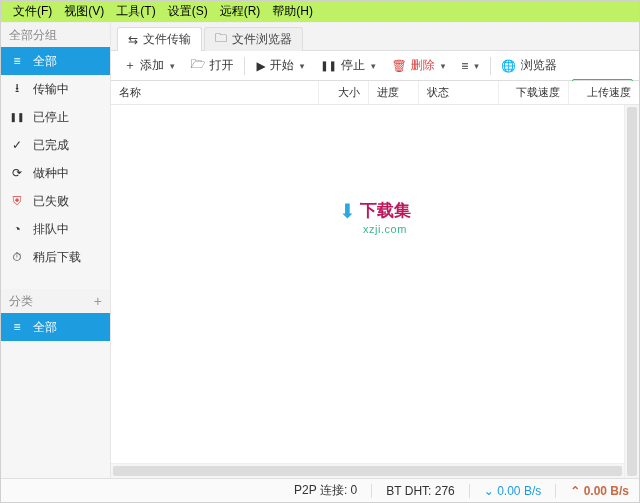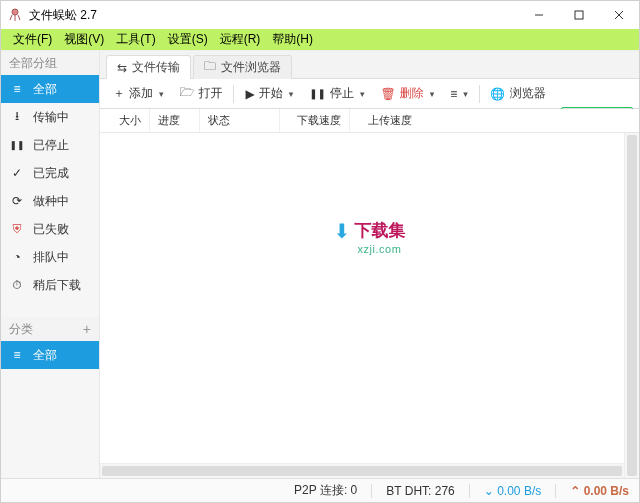--- a/index.html
+++ b/index.html
@@ -10,21 +10,21 @@
 .titlebar .icon { width: 16px; height: 16px; margin-right: 6px; display: flex; align-items: center; justify-content: center; }
 .titlebar .title { flex: 1; color: #000; }
 .winbtns { display: flex; }
 .winbtn { width: 40px; height: 28px; display: flex; align-items: center; justify-content: center; color: #333; }
 
 .menubar { height: 22px; display: flex; align-items: center; padding: 0 6px; background: #bef264; border-bottom: 1px solid #efefef; }
 .menubar span { padding: 0 6px; color: #000; }
 
 .body { flex: 1; display: flex; min-height: 0; }
 
-.sidebar { width: 99px; background: #f6f6f6; border-right: 1px solid #e6e6e6; display: flex; flex-direction: column; }
+.sidebar { width: 110px; background: #f6f6f6; border-right: 1px solid #e6e6e6; display: flex; flex-direction: column; }
 .sidegroup-title { height: 24px; display: flex; align-items: center; padding: 0 8px; color: #888; background: #f3f3f3; }
 .sidegroup-title .plus { margin-left: auto; color: #999; font-size: 14px; }
 .sideitem { height: 28px; display: flex; align-items: center; padding: 0 8px; color: #333; gap: 8px; }
 .sideitem.active { background: #1d9cdf; color: #fff; }
 .sideitem .si-icon { width: 16px; display: flex; justify-content: center; }
 
 .main { flex: 1; display: flex; flex-direction: column; min-width: 0; }
 
 .tabs { height: 28px; display: flex; align-items: flex-end; background: #f3f3f3; border-bottom: 1px solid #ddd; padding-left: 6px; gap: 2px; }
 .tab { height: 24px; padding: 0 10px; display: flex; align-items: center; gap: 5px; border: 1px solid #ddd; border-bottom: none; background: #efefef; color: #444; border-radius: 3px 3px 0 0; position: relative; top: 1px; }
@@ -57,47 +57,20 @@
 .statusbar { height: 24px; border-top: 1px solid #e0e0e0; display: flex; align-items: center; justify-content: flex-end; padding: 0 10px; gap: 14px; background: #fafafa; color: #333; font-size: 11px; }
 .statusbar .sep2 { width:1px; height:14px; background:#ddd; }
 .stat-down { color: #1d9cdf; }
 .stat-up { color: #c86a45; font-weight: bold; }
 </style>
 </head>
 <body>
 
 <div class="window">
 
-  <div class="titlebar">
-    <span class="icon">
-      <svg width="14" height="14" viewBox="0 0 14 14">
-          <circle cx="7" cy="4" r="3" fill="#d88" stroke="#a55"></circle>
-          <path d="M4 7 L2 12 M7 7 L7 13 M10 7 L12 12" stroke="#a55" stroke-width="1"></path>
-        </svg>
-    </span>
-    <span class="title">文件蜈蚣 2.7</span>
-    <div class="winbtns">
-      <div class="winbtn">
-          <svg width="10" height="10">
-            <line x1="1" y1="5" x2="9" y2="5" stroke="#333"></line>
-          </svg>
-        </div>
-      <div class="winbtn">
-          <svg width="10" height="10">
-            <rect x="1" y="1" width="8" height="8" fill="none" stroke="#333"></rect>
-          </svg>
-        </div>
-      <div class="winbtn close">
-          <svg width="10" height="10">
-            <line x1="1" y1="1" x2="9" y2="9" stroke="#333"></line>
-            <line x1="9" y1="1" x2="1" y2="9" stroke="#333"></line>
-          </svg>
-        </div>
-    </div>
-  </div>
 
   <div class="menubar">
     <span>文件(F)</span>
     <span>视图(V)</span>
     <span>工具(T)</span>
     <span>设置(S)</span>
     <span>远程(R)</span>
     <span>帮助(H)</span>
   </div>
 
@@ -198,20 +171,21 @@
           <span>🌐</span>
           <span style="color:#333">浏览器</span>
         </div>
         <div class="filter">
           <span>任务过滤</span>
           <span class="caret">▾</span>
         </div>
       </div>
 
       <div class="headers">
+        <div class="hcell" style="flex:1">名称</div>
         <div class="hcell" style="width:50px;justify-content:flex-end">大小</div>
         <div class="hcell" style="width:50px">进度</div>
         <div class="hcell" style="width:80px">状态</div>
         <div class="hcell" style="width:70px;justify-content:flex-end">下载速度</div>
         <div class="hcell" style="width:70px;justify-content:flex-end;border-right:none">上传速度</div>
       </div>
 
       <div class="content">
         <div class="watermark">
           <div class="wm-row1">

